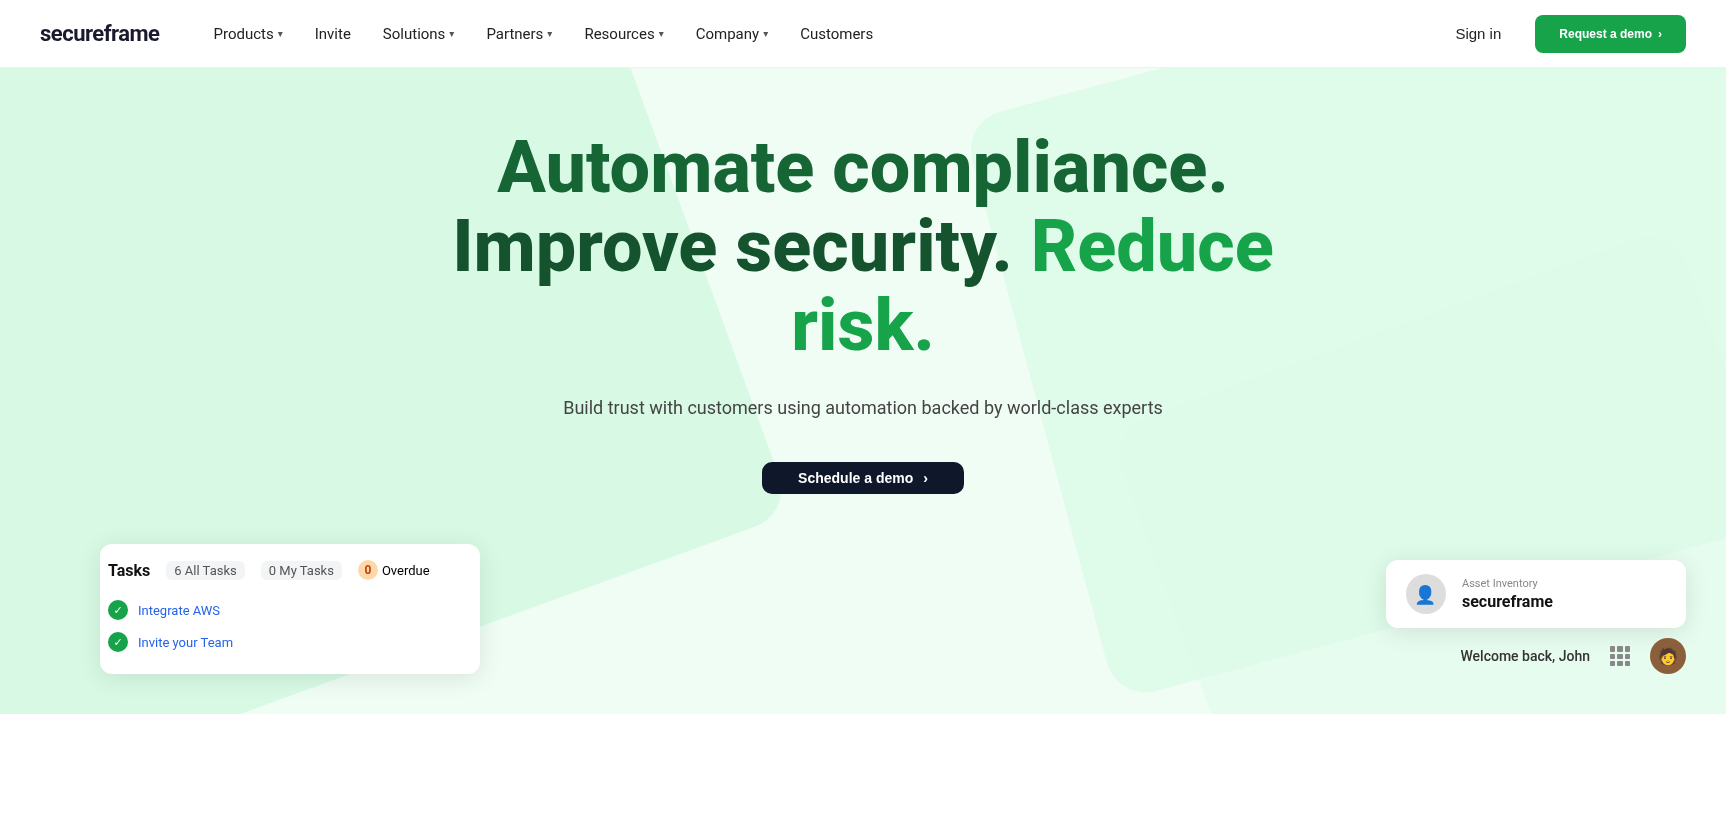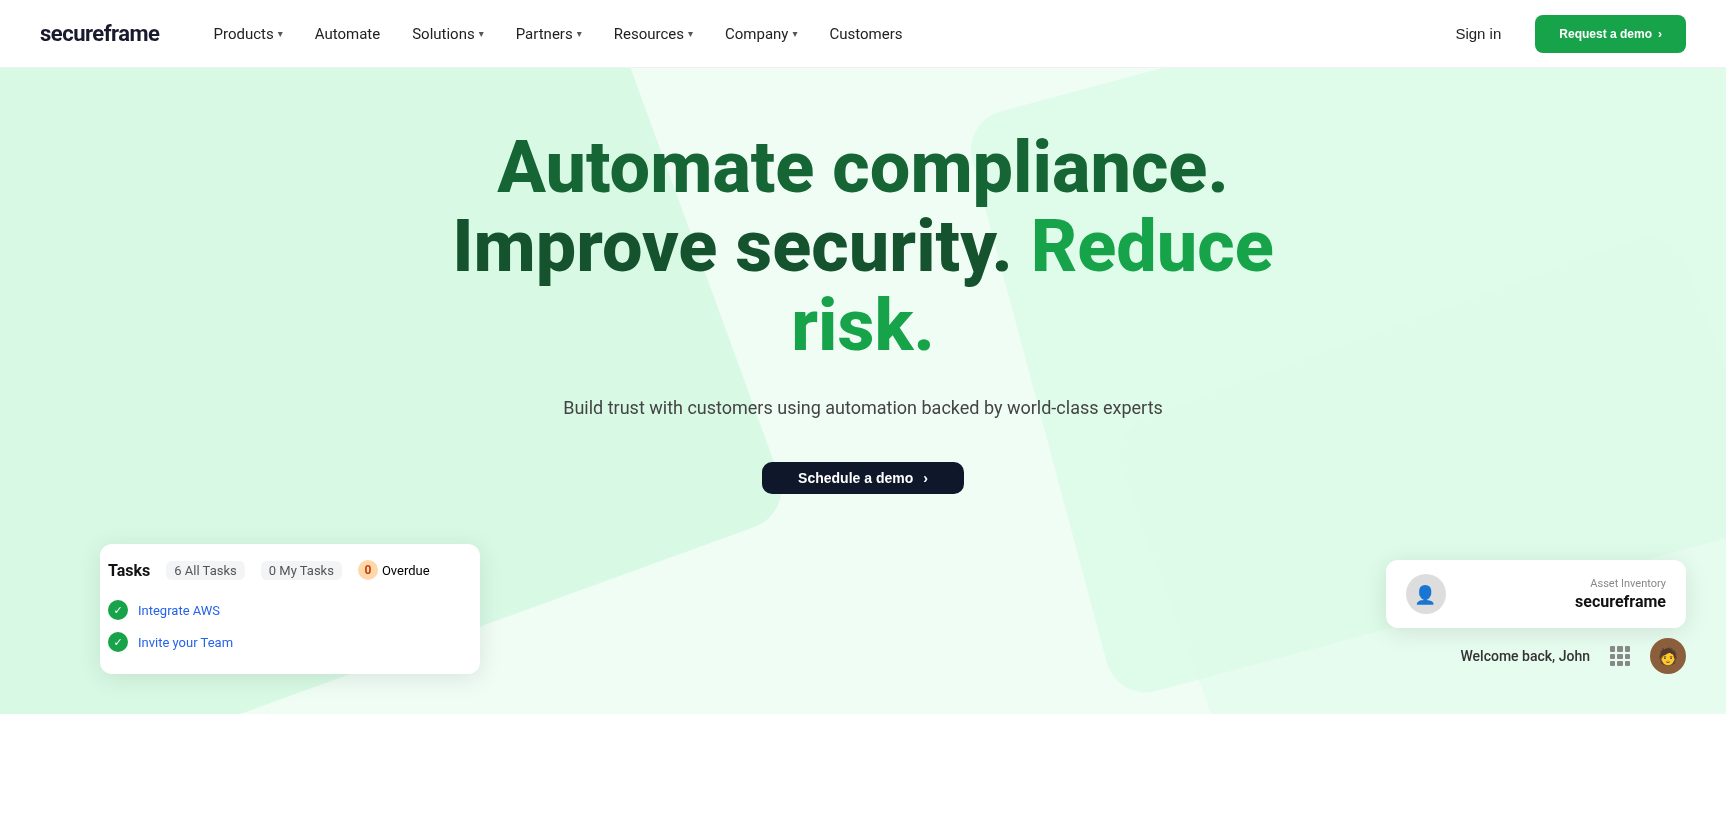--- a/index.html
+++ b/index.html
@@ -301,21 +301,20 @@
       flex-shrink: 0;
       overflow: hidden;
       display: flex;
       align-items: center;
       justify-content: center;
       font-size: 18px;
     }
 
     .asset-card-info {
       flex: 1;
-      text-align: right;
     }
 
     .asset-card-label {
       font-size: 11px;
       color: #888;
       margin-bottom: 2px;
     }
 
     .asset-card-logo {
       font-size: 16px;
@@ -365,21 +364,21 @@
 
 <nav class="navbar">
   <div class="navbar-logo">secureframe</div>
 
   <div class="navbar-nav">
     <a class="nav-item">
       <span>Products</span>
       <span class="nav-chevron">▾</span>
     </a>
     <a class="nav-item">
-      <span>Automate</span>
+      <span>Invite</span>
     </a>
     <a class="nav-item">
       <span>Solutions</span>
       <span class="nav-chevron">▾</span>
     </a>
     <a class="nav-item">
       <span>Partners</span>
       <span class="nav-chevron">▾</span>
     </a>
     <a class="nav-item">

